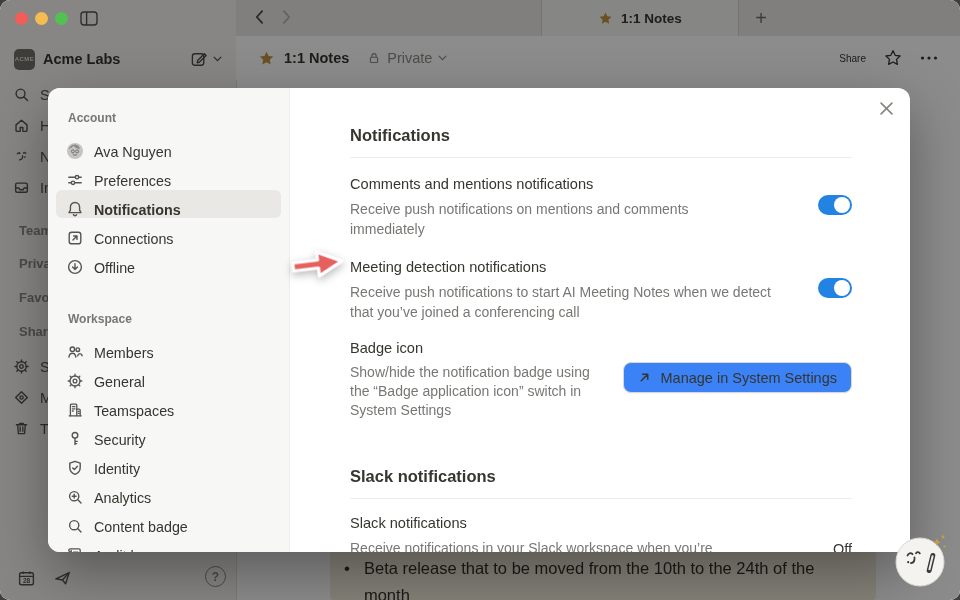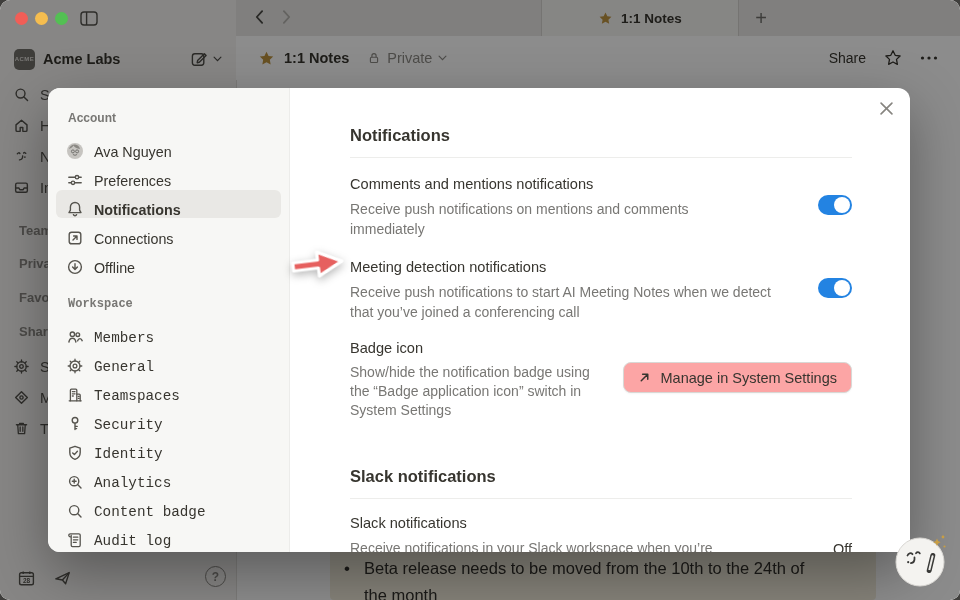--- a/index.html
+++ b/index.html
@@ -28,21 +28,21 @@
   .histbtn{position:absolute;top:9px;color:#4a4945;}
   .histbtn.fwd{color:#b5b3af;}
   .tab{position:absolute;left:305px;top:0;width:196px;height:36px;background:#f5f4f1;border-left:1px solid #d6d4d0;border-right:1px solid #d6d4d0;display:flex;align-items:center;justify-content:center;gap:8px;}
   .tab-label{font-size:13.5px;font-weight:600;color:#37352f;}
   .newtab{position:absolute;left:512px;top:5px;width:26px;height:26px;color:#6f6e6a;font-size:20px;font-weight:400;display:flex;align-items:center;justify-content:center;}
 
   .appheader{position:absolute;left:236px;top:36px;width:724px;height:44px;background:#fff;display:flex;align-items:center;padding:0 22px;box-sizing:border-box;}
   .ah-title{font-size:14.5px;font-weight:600;color:#37352f;margin:0 6px 0 9px;}
   .ah-priv{display:flex;align-items:center;gap:6px;color:#8d8b86;font-size:14.5px;margin-left:12px;}
   .ah-right{margin-left:auto;display:flex;align-items:center;gap:18px;color:#37352f;}
-  .ah-share{font-size:14px;}
+  .ah-share{font-size:10px;}
 
   .page-area{position:absolute;left:237px;top:80px;width:723px;height:520px;background:#fff;}
   .callout{position:absolute;left:93px;top:468px;width:546px;height:52px;background:#f2eddc;border-radius:4px;display:flex;padding:7px 0 0 14px;box-sizing:border-box;}
   .callout .bullet{font-size:17px;color:#32302c;margin-right:14px;line-height:27px;}
   .callout .ct{font-size:16.5px;color:#32302c;line-height:27px;max-width:452px;}
 
   
   .overlay{position:absolute;inset:0;background:rgba(0,0,0,0.45);z-index:10;}
 
   
@@ -60,21 +60,21 @@
   .m-div{height:1px;background:#ededeb;margin-top:11px;}
   .srow{display:flex;align-items:center;gap:30px;}
   .srow .grow{flex:1;}
   .row-title{font-size:14.6px;font-weight:500;color:#37352f;line-height:21px;}
   .row-desc{font-size:14px;color:#787774;line-height:20px;margin-top:4px;}
   .w370{max-width:370px;}
   .w440{max-width:440px;}
   .w275{max-width:278px;line-height:19px;}
   .toggle{width:34px;height:20px;border-radius:10px;background:#2383e2;position:relative;flex:none;align-self:flex-start;margin-top:21px;}
   .toggle .knob{position:absolute;right:2px;top:2px;width:16px;height:16px;border-radius:50%;background:#fff;}
-  .m-btn{display:flex;align-items:center;gap:9px;height:31px;padding:0 14px;border:1px solid #d9d8d5;border-radius:8px;background:#fca5a5;font-size:14.5px;font-weight:500;color:#37352f;flex:none;align-self:flex-start;margin-top:24px;box-shadow:0 1px 2px rgba(0,0,0,.04);white-space:nowrap;}
+  .m-btn{display:flex;align-items:center;gap:9px;height:31px;padding:0 14px;border:1px solid #d9d8d5;border-radius:8px;background:#3b82f6;font-size:14.5px;font-weight:500;color:#37352f;flex:none;align-self:flex-start;margin-top:24px;box-shadow:0 1px 2px rgba(0,0,0,.04);white-space:nowrap;}
   .off-val{font-size:14.5px;color:#37352f;flex:none;margin-top:26px;}
 
   
   .red-arrow{position:absolute;left:289px;top:246px;z-index:30;transform:rotate(-7deg);}
   .red-arrow svg{filter:drop-shadow(0 3px 4px rgba(0,0,0,.28));}
 
   
   .cursor-badge{position:absolute;left:893px;top:532px;z-index:40;}
 </style>
 </head>
@@ -259,21 +259,21 @@
             <circle cx="9" cy="3" r="1.6" fill="#37352f"></circle>
             <circle cx="15.5" cy="3" r="1.6" fill="#37352f"></circle>
           </svg>
       </span>
     </span>
   </div>
 
   <div class="page-area">
     <div class="callout">
       <span class="bullet">•</span>
-      <span class="ct">Beta release needs to be moved from the 10th to the 24th of the month</span>
+      <span class="ct">Beta release that to be moved from the 10th to the 24th of the month</span>
     </div>
   </div>
 
   <div class="overlay"></div>
 
   <div class="modal">
     <div class="m-side">
       <div class="m-sec">
         <div class="m-sec-label">Account</div>
 
@@ -325,21 +325,21 @@
           <span class="mi">
             <svg width="18" height="18" viewBox="0 0 18 18" fill="none" stroke="currentColor" stroke-width="1.4" stroke-linecap="round" stroke-linejoin="round">
                 <circle cx="9" cy="9" r="6.4"></circle>
                 <path d="M9 5.8v5.2M6.6 9 9 11.4 11.4 9"></path>
               </svg>
           </span>
           <span>Offline</span>
         </div>
       </div>
 
-      <div class="m-sec" style="margin-top:16px;font-family:Liberation Mono, monospace;">
+      <div class="m-sec" style="margin-top:31px;">
         <div class="m-sec-label">Workspace</div>
 
         <div class="m-item">
           <span class="mi">
             <svg width="18" height="18" viewBox="0 0 18 18" fill="none" stroke="currentColor" stroke-width="1.4" stroke-linecap="round">
                 <circle cx="6.4" cy="6.2" r="2.2"></circle>
                 <path d="M2.9 14c.5-2.4 1.9-3.7 3.5-3.7S9.4 11.6 9.9 14"></path>
                 <circle cx="11.8" cy="6.7" r="1.8"></circle>
                 <path d="M11.6 12.9c.4-1.5 1.3-2.3 2.4-2.3 1 0 1.8.8 2.2 2.1"></path>
               </svg>

